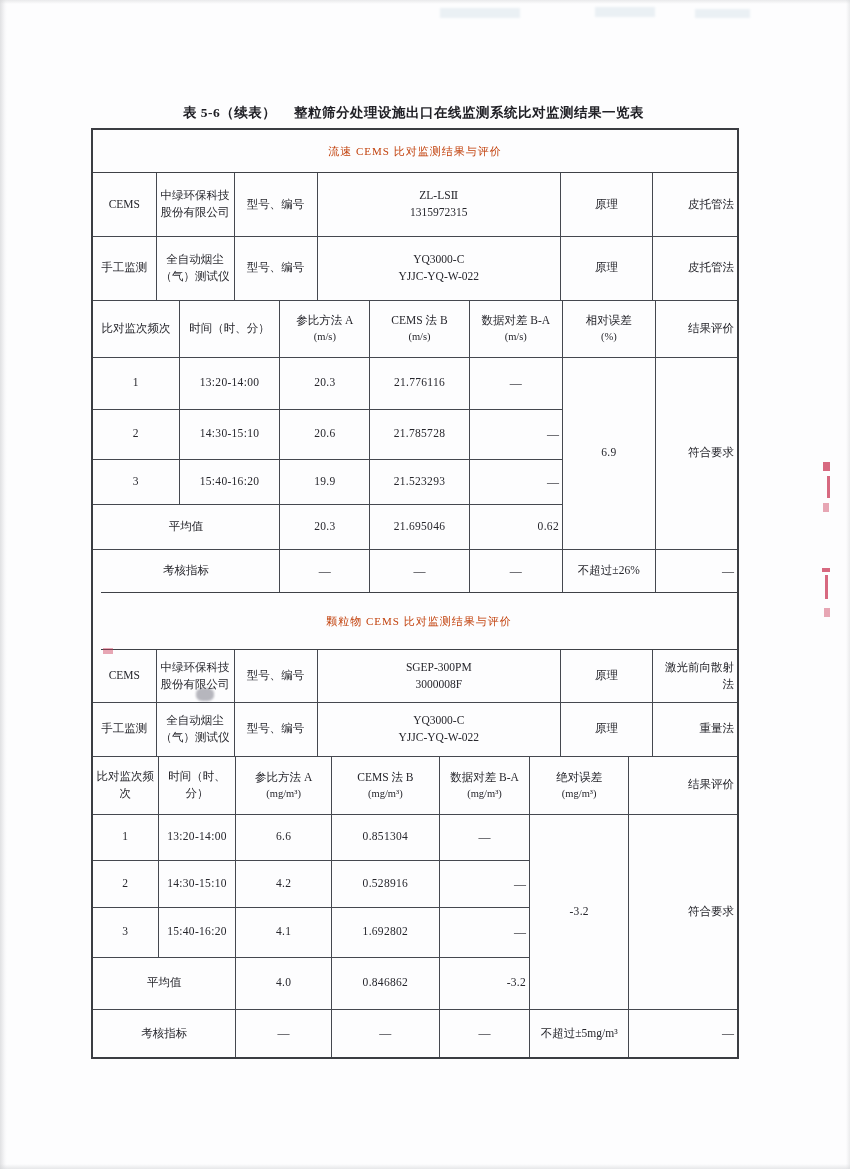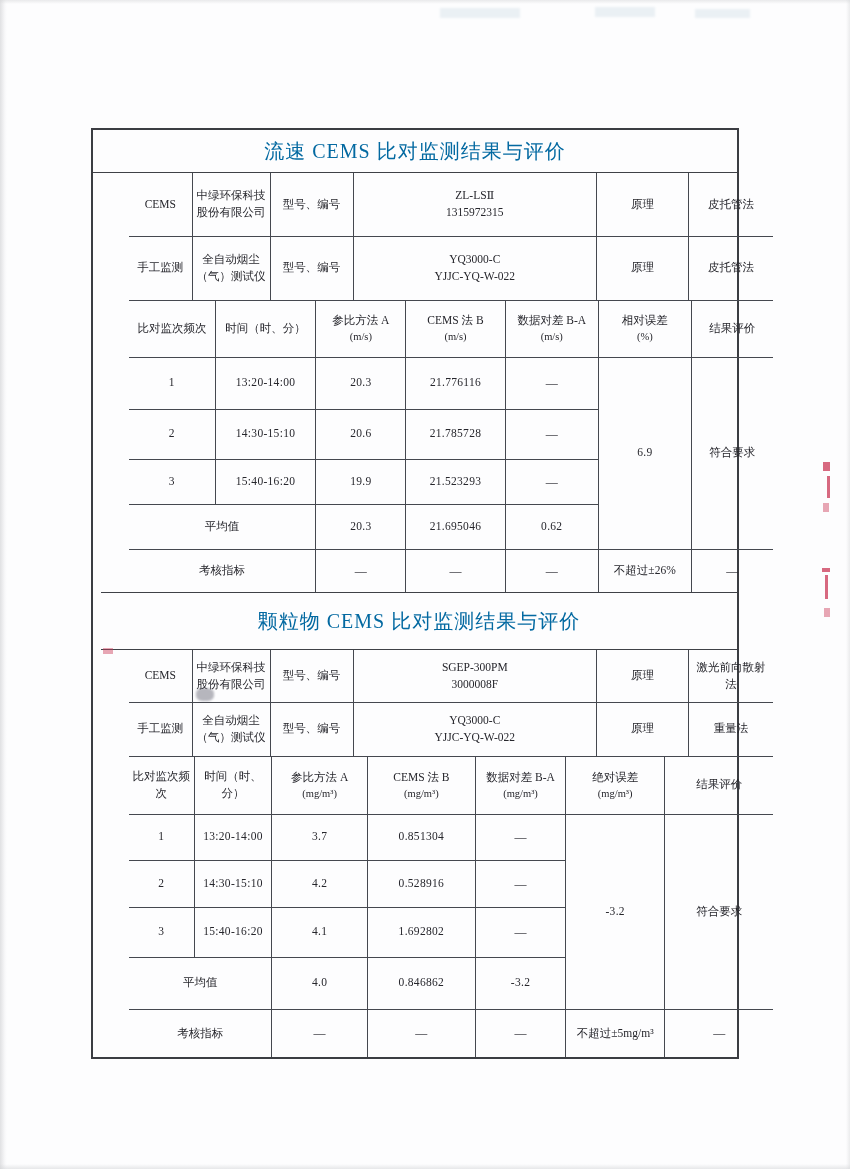--- a/index.html
+++ b/index.html
@@ -27,38 +27,38 @@
     text-align:center;font-size:13.5px;font-weight:bold;letter-spacing:.5px;
     color:#202026;
   }
 
   .doc-table{
     position:absolute;top:128px;left:91px;width:644px;
     border:2px solid #3b3d42;background:#fdfdfe;
   }
   .sec-title{
     display:flex;align-items:center;justify-content:center;
-    font-size:20px;letter-spacing:1px;color:#0369a1;
+    font-size:11px;letter-spacing:1px;color:#c2410c;
     border-bottom:1px solid #3f4147;
   }
   .sec-title.first{height:42px;}
   .sec-title.second{height:56px;border-top:1px solid #3f4147;margin-left:8px;}
 
   table{width:100%;border-collapse:collapse;table-layout:fixed;}
   td{
     border:1px solid #45484f;
     text-align:center;vertical-align:middle;
     font-size:11.5px;color:#26262c;
     padding:2px 3px;line-height:1.5;
     overflow:hidden;
   }
   td:first-child{border-left:none;}
-  td:last-child{border-right:none;}
+  td:last-child{border-right:none;text-align:right;}
   tr:first-child td{border-top:none;}
-  table{margin-top:0;margin-left:36px;}
+  table{margin-top:0;}
   .data-t tr:last-child td{border-bottom:none;}
 
   .unit{font-size:10.5px;}
   .num{letter-spacing:.3px;}
   .dash{font-size:12px;}
 
   .doc-footer{
     position:absolute;top:1087px;left:95px;width:662px;
     border-top:2px solid #34343a;
     display:flex;justify-content:space-between;
@@ -80,20 +80,21 @@
 
   <div class="scan-edge-left artifact"></div>
   <div class="scan-edge-top artifact"></div>
   <div class="scan-edge-bottom artifact"></div>
   <div class="scan-edge-right artifact"></div>
 
   <div class="artifact greenish" style="left:440px;top:8px;width:80px;height:10px;"></div>
   <div class="artifact greenish" style="left:595px;top:7px;width:60px;height:10px;"></div>
   <div class="artifact greenish" style="left:695px;top:9px;width:55px;height:9px;"></div>
 
+  <div class="doc-title">表 5-6（续表）　 整粒筛分处理设施出口在线监测系统比对监测结果一览表</div>
 
   <div class="doc-table">
 
     <div class="sec-title first">流速 CEMS 比对监测结果与评价</div>
 
     <table class="inst-t">
       <colgroup>
         <col style="width:9.8%">
           <col style="width:12.1%">
           <col style="width:12.9%">
@@ -264,21 +265,21 @@
         </td>
         <td>
           <div>绝对误差</div>
           <div class="unit">(mg/m³)</div>
         </td>
         <td>结果评价</td>
       </tr>
       <tr style="height:46px">
         <td class="num">1</td>
         <td class="num">13:20-14:00</td>
-        <td class="num">3.7</td>
+        <td class="num">6.6</td>
         <td class="num">0.851304</td>
         <td class="dash">—</td>
         <td rowspan="4" class="num">-3.2</td>
         <td rowspan="4">符合要求</td>
       </tr>
       <tr style="height:47px">
         <td class="num">2</td>
         <td class="num">14:30-15:10</td>
         <td class="num">4.2</td>
         <td class="num">0.528916</td>

